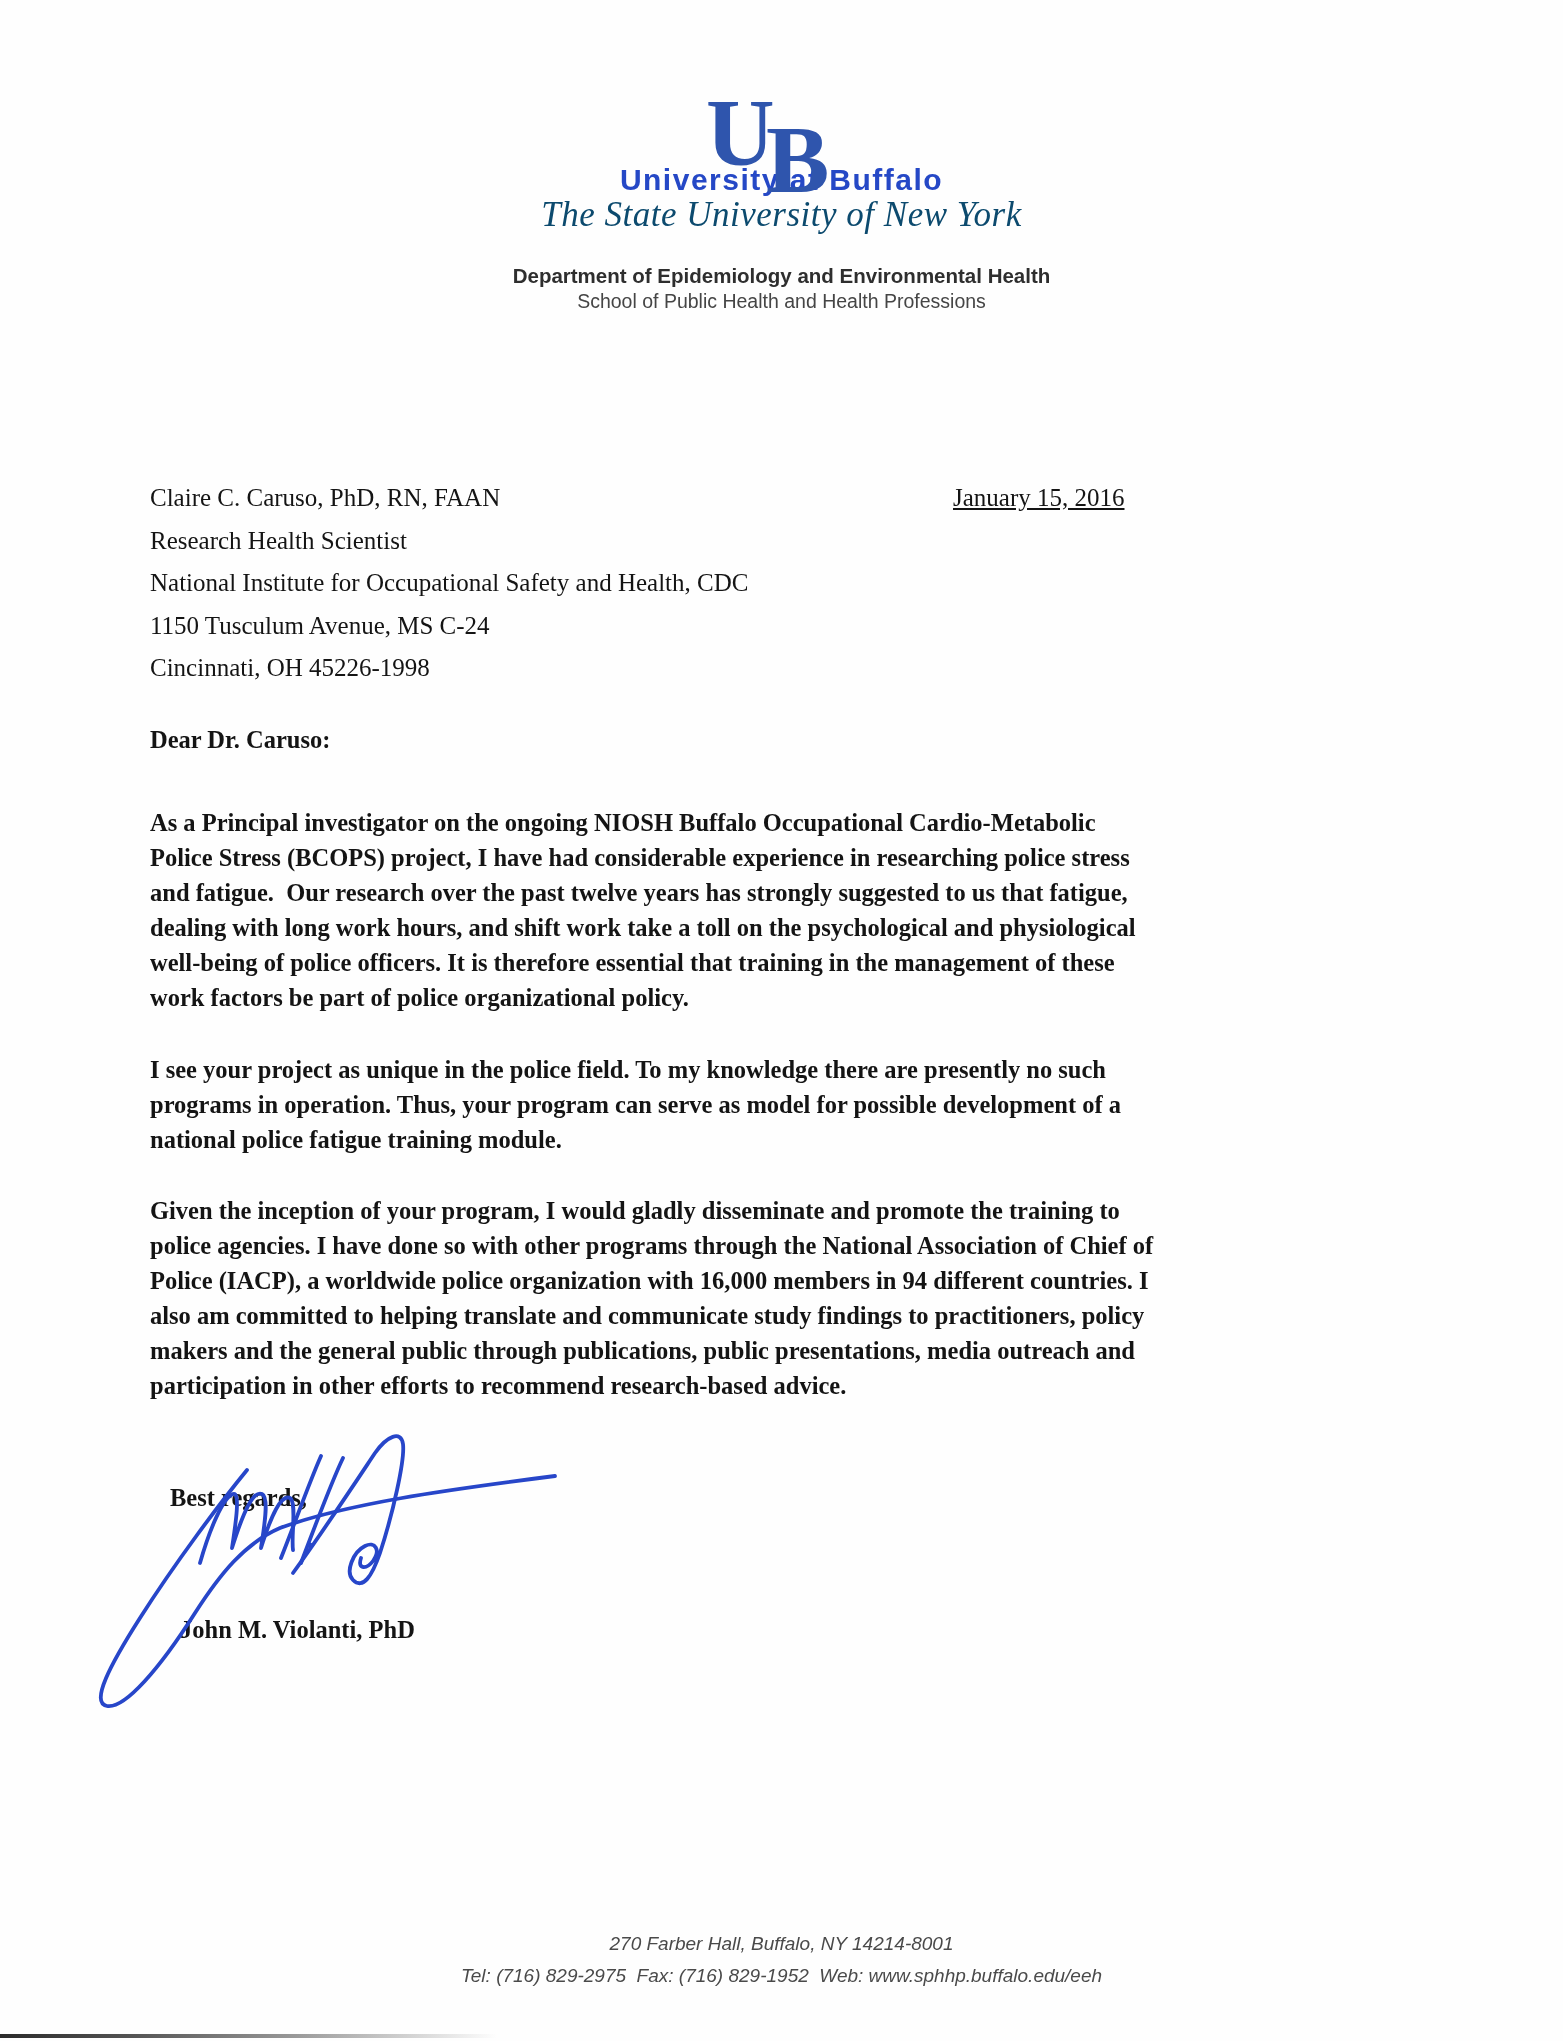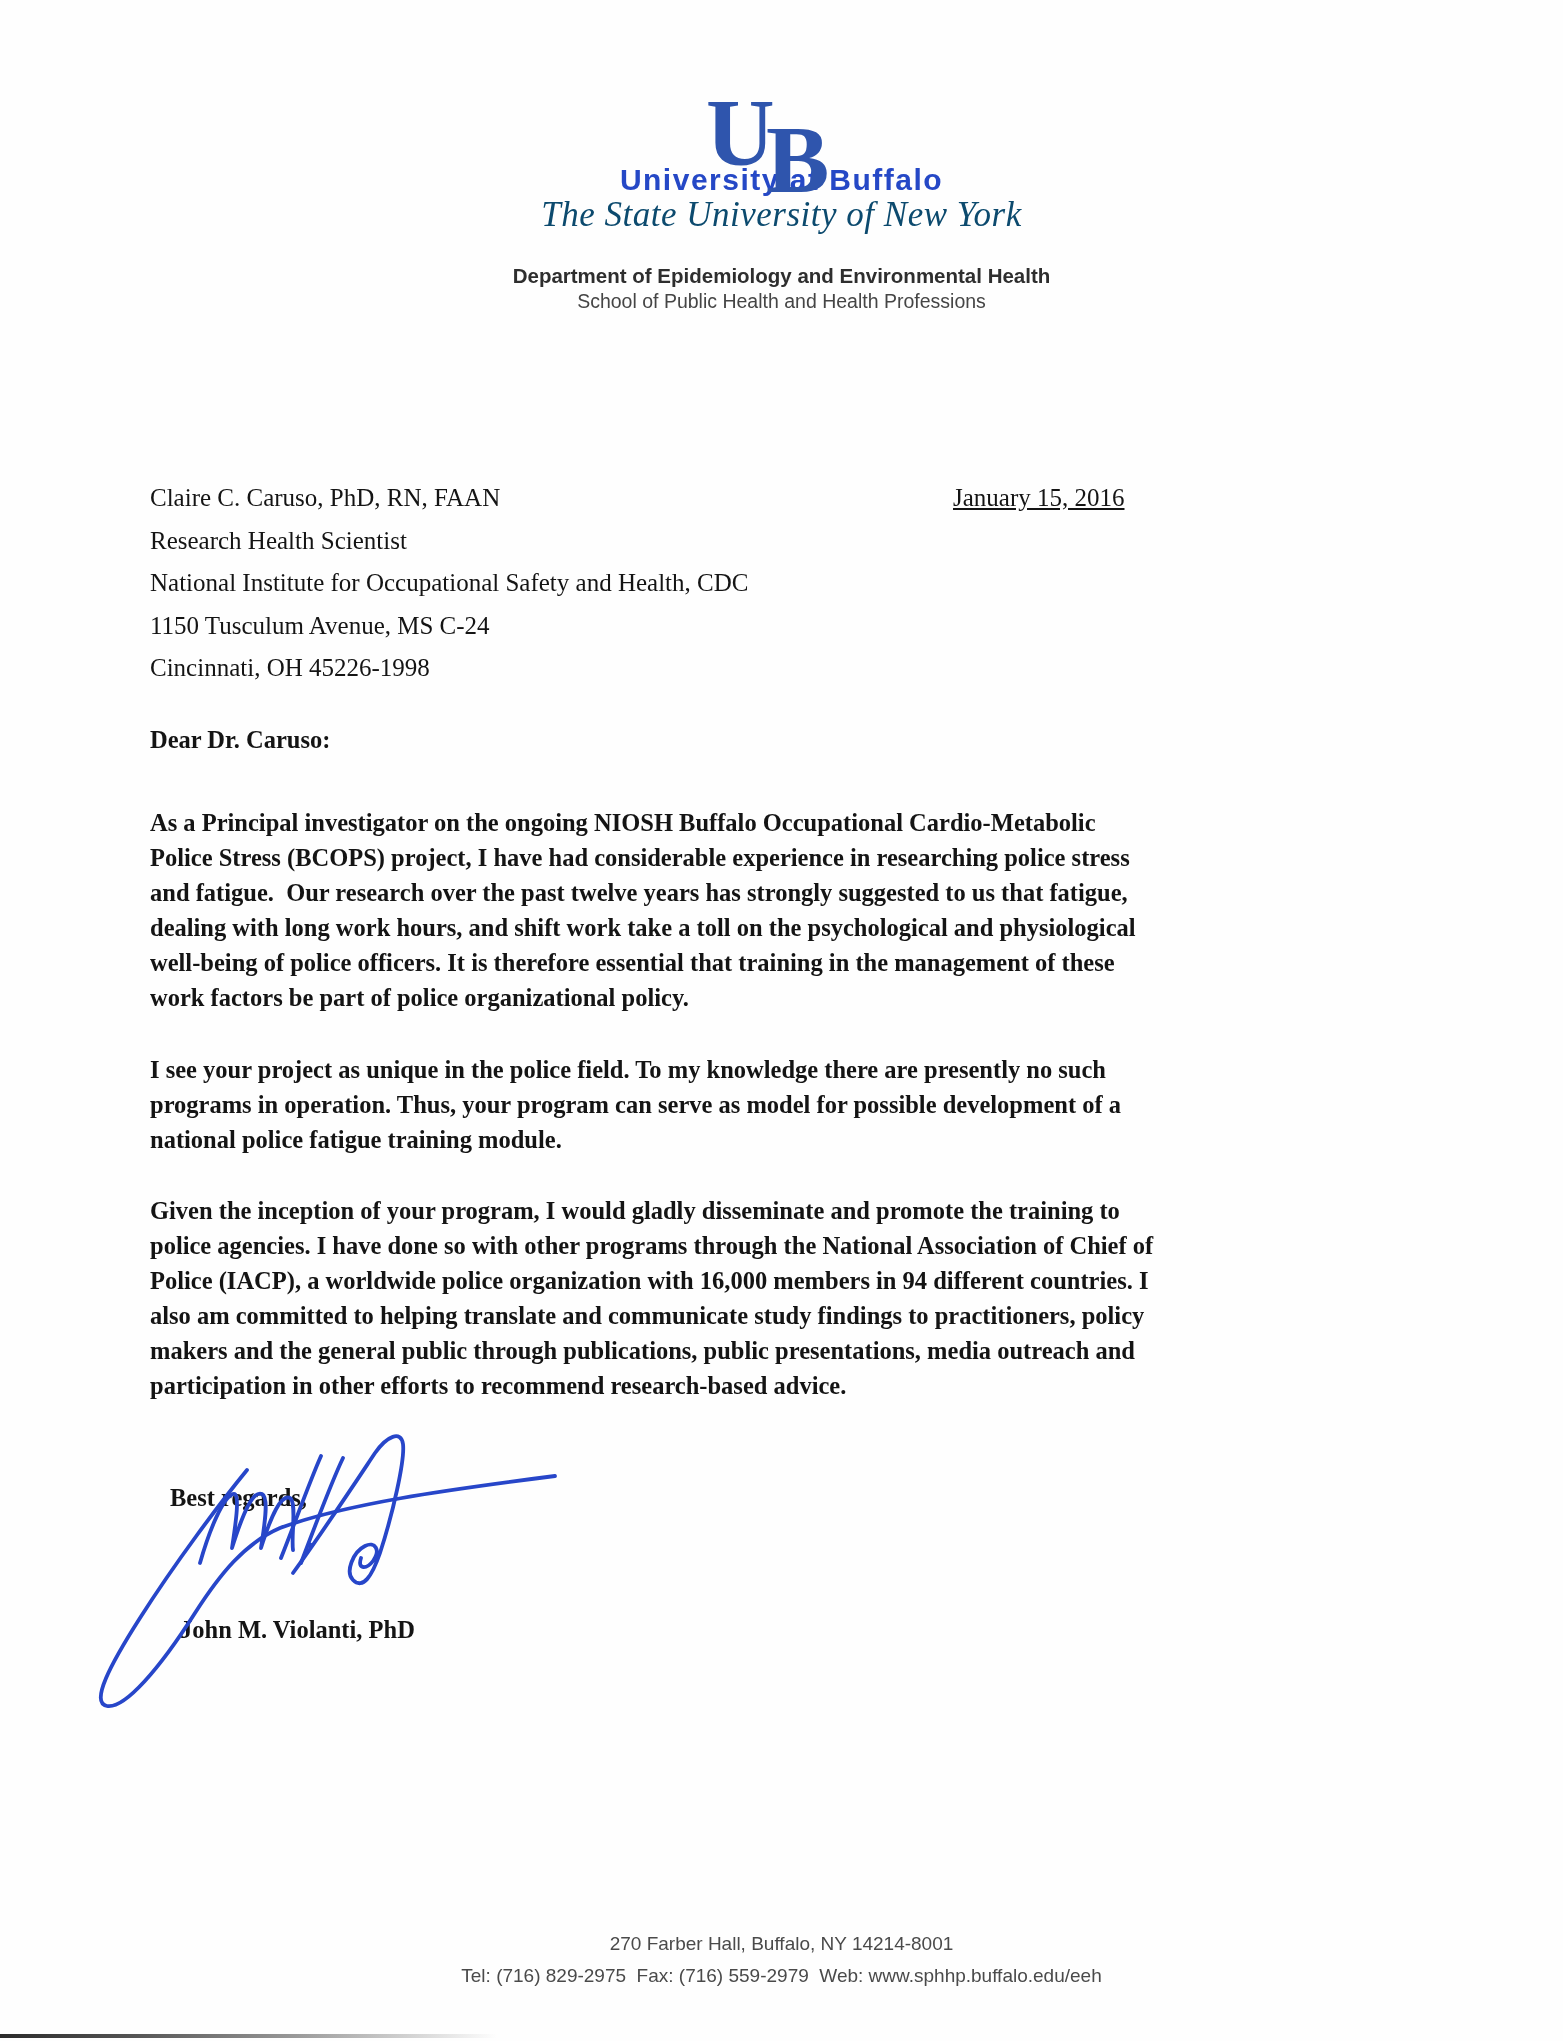--- a/index.html
+++ b/index.html
@@ -59,21 +59,21 @@
   .p3{margin-top:36px !important;}
   .closing{margin-top:77px !important;margin-left:20px !important;}
   .signer{margin-top:97px !important;margin-left:30px !important;}
 
   
   .sig{position:absolute;left:85px;top:1428px;width:480px;height:285px;z-index:3;}
 
   
   .footer{
     position:absolute;left:0;top:1933px;width:100%;text-align:center;
-    font-family:"Liberation Sans", sans-serif;color:#4a4a4a;
+    font-family:"Liberation Sans", sans-serif;color:#4a4a4a;font-style:italic;
   }
   .footer .line1{font-size:19px;white-space:pre;}
   .footer .line2{font-size:19px;margin-top:10px;white-space:pre;}
 
   
   .scan-edge{
     position:absolute;left:0;top:2034px;width:540px;height:4px;
     background:linear-gradient(to right,#2b2b2b 0%,#555 25%,#9a9a9a 55%,rgba(200,200,200,0) 92%);
   }
 </style>
@@ -149,18 +149,18 @@
              C 287 148, 278 162, 268 152
              C 260 144, 268 124, 280 118
              C 290 113, 296 122, 288 133
              C 282 141, 272 142, 276 130"></path>
 
     <circle cx="225" cy="117" r="2.4" fill="#2746c9" stroke="none"></circle>
   </svg>
 
   <div class="footer">
     <div class="line1">270 Farber Hall, Buffalo, NY 14214-8001</div>
-    <div class="line2">Tel: (716) 829-2975  Fax: (716) 559-2979  Web: www.sphhp.buffalo.edu/eeh</div>
+    <div class="line2">Tel: (716) 829-2975  Fax: (716) 829-1952  Web: www.sphhp.buffalo.edu/eeh</div>
   </div>
 
   <div class="scan-edge"></div>
 
 </div>
 
 </body></html>

